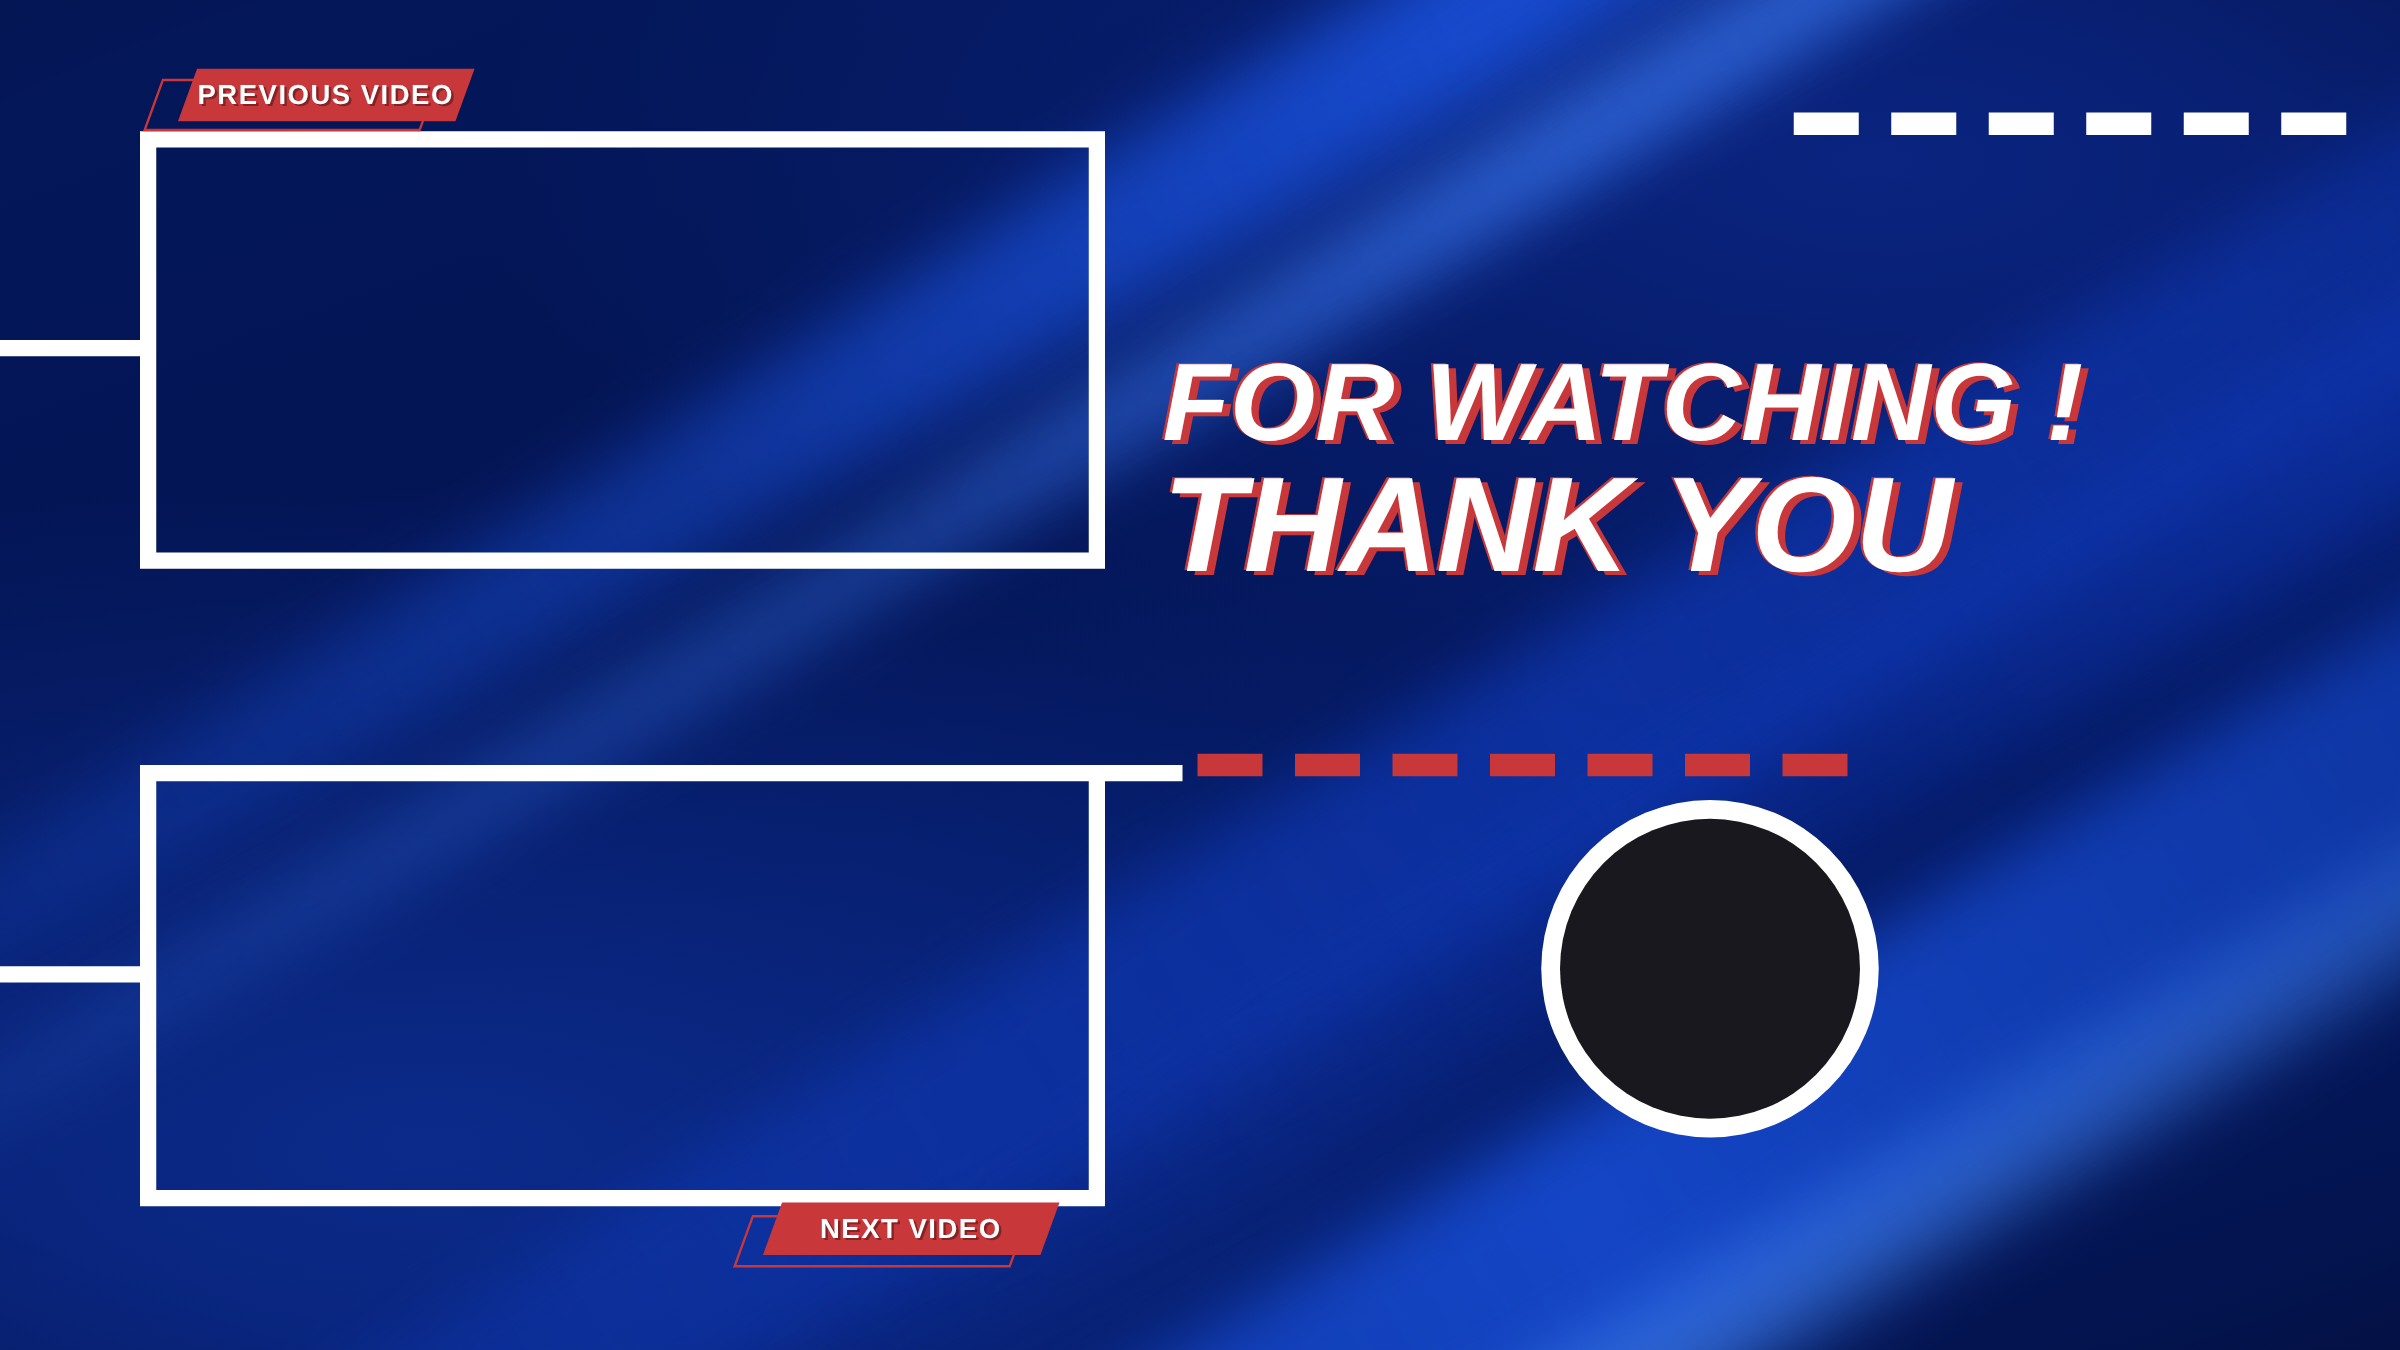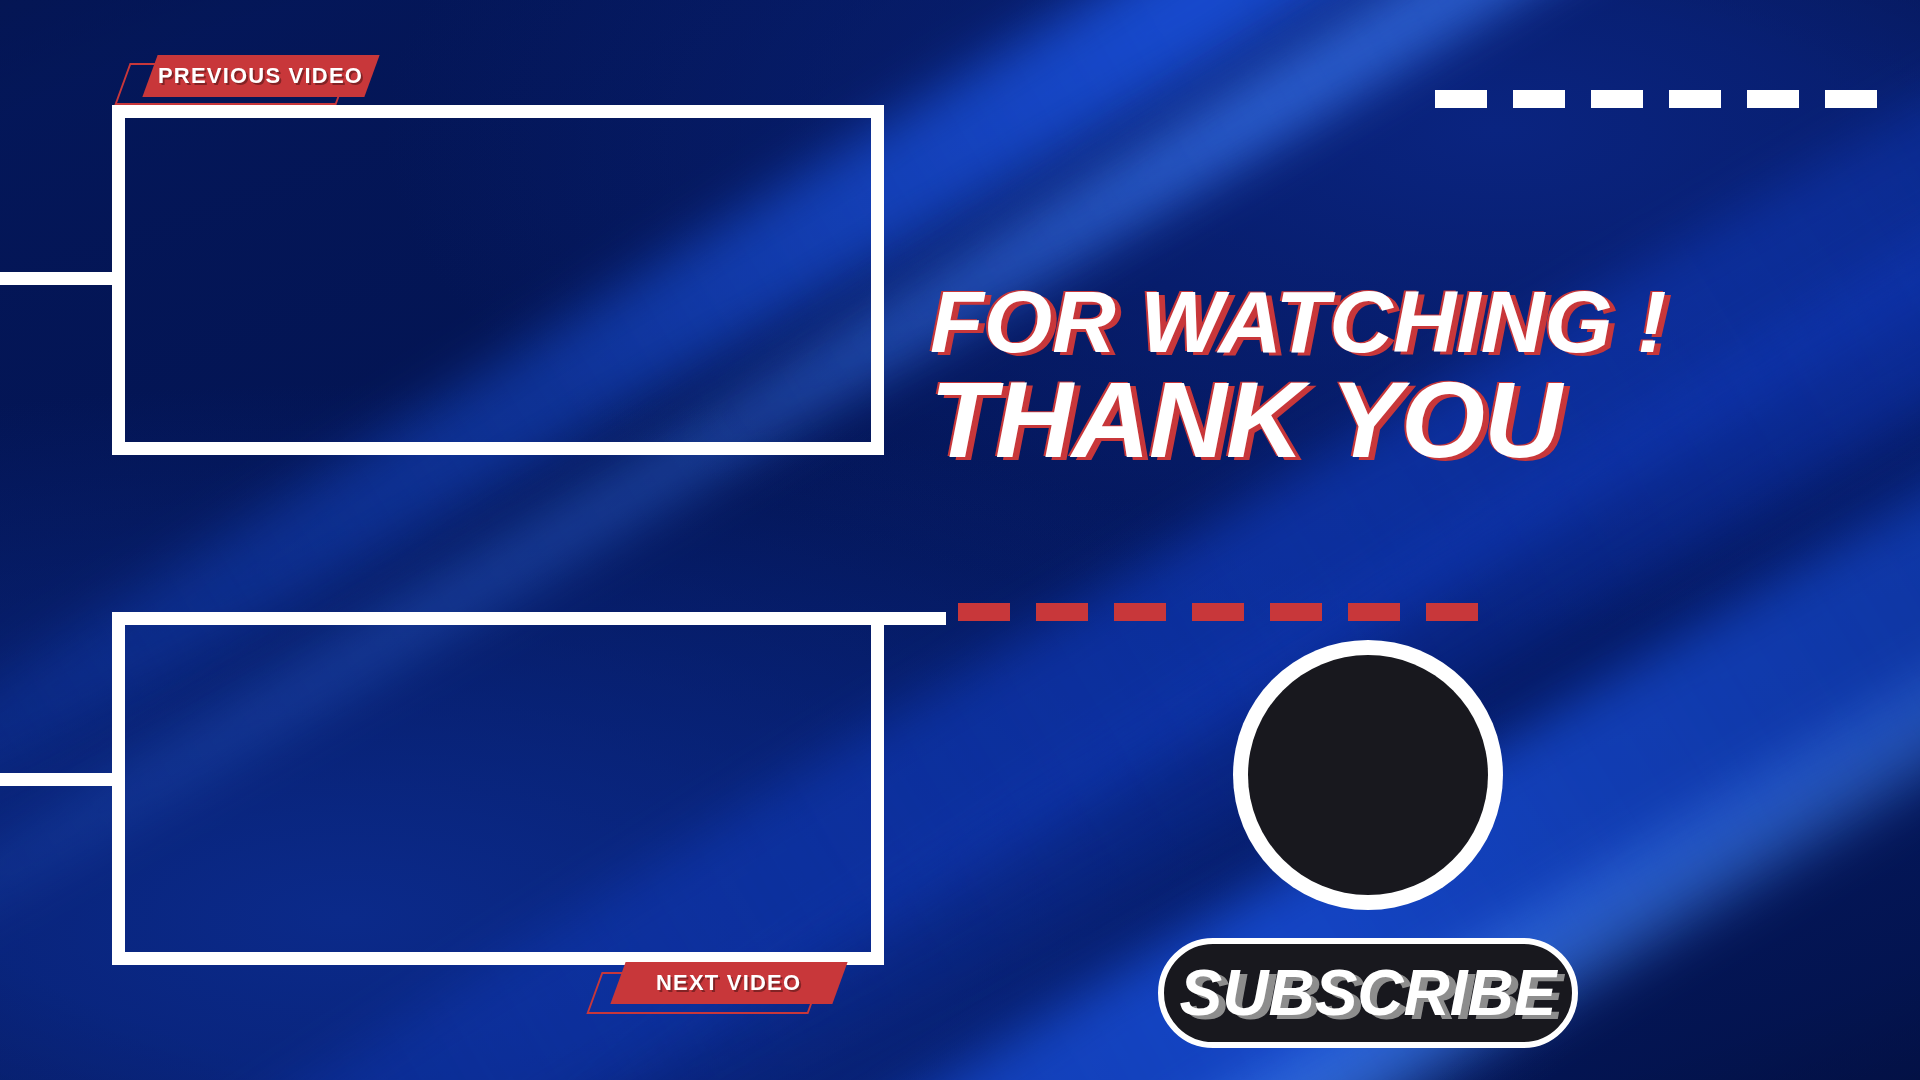--- a/index.html
+++ b/index.html
@@ -240,17 +240,14 @@
     <div class="dash"></div>
   </div>
 
   <div id="headline">
     <div class="hl-line" id="hl-2">FOR WATCHING !</div>
     <div class="hl-line" id="hl-1">THANK YOU</div>
   </div>
 
   <div id="avatar"></div>
 
-  <div id="subscribe">
-    <span id="subscribe-label">SUBSCRIBE</span>
-  </div>
 
 </div>
 
 </body></html>

